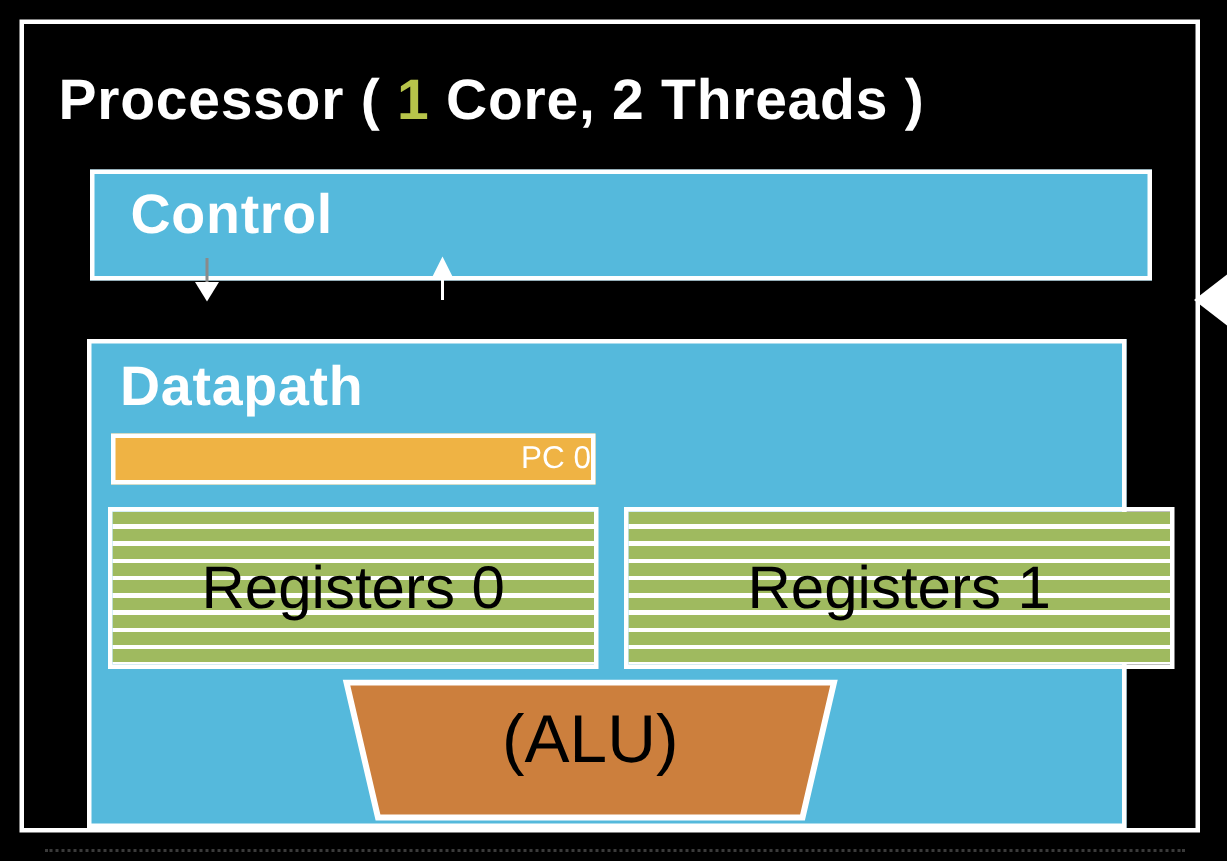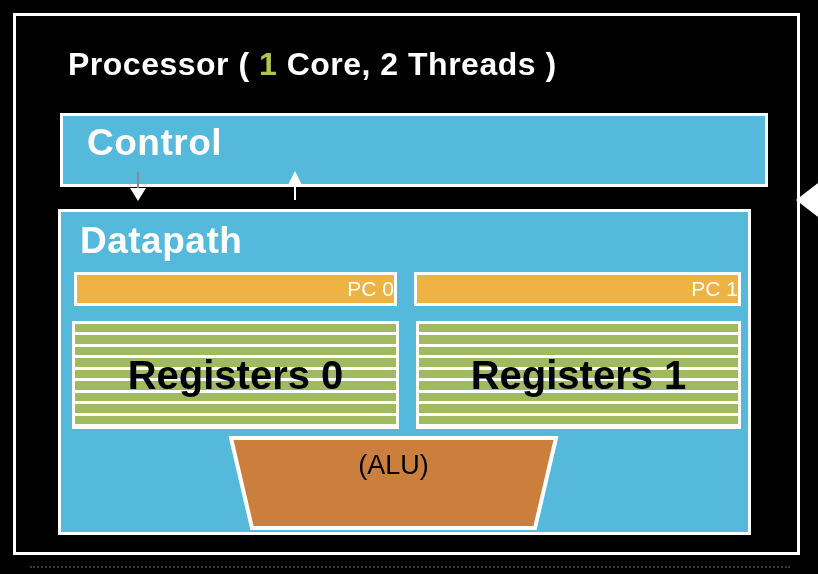--- a/index.html
+++ b/index.html
@@ -18,22 +18,22 @@
   
   .outer-box {
     position: absolute;
     left: 13px; top: 13px;
     width: 787px; height: 542px;
     border: 3px solid var(--border-white, #fff);
     box-sizing: border-box;
   }
   .proc-title {
     position: absolute;
-    left: 52px; top: 30px;
-    font-size: 32px;
+    left: 23px; top: 30px;
+    font-size: 38px;
     font-weight: bold;
     color: #fff;
     letter-spacing: 0.5px;
     white-space: pre;
   }
   .proc-title .hl { color: var(--highlight-green, #B7C44A); }
 
   
   .control-block {
     position: absolute;
@@ -48,21 +48,21 @@
     left: 24px; top: 6px;
     font-size: 37px;
     font-weight: bold;
     color: #fff;
     letter-spacing: 0.5px;
   }
 
   
   .datapath-block {
     position: absolute;
-    left: 42px; top: 193px;
+    left: 42px; top: 210px;
     width: 693px; height: 326px;
     background: var(--block-blue, #55B9DC);
     border: 3px solid var(--border-white, #fff);
     box-sizing: border-box;
   }
   .datapath-block .blk-label { left: 19px; top: 8px; }
 
   
   .pc-bar {
     position: absolute;
@@ -90,43 +90,42 @@
       var(--register-green, #9FBA5F) 0px,
       var(--register-green, #9FBA5F) 8.5px,
       #ffffff 8.5px,
       #ffffff 11.5px
     );
     display: flex;
     align-items: center;
     justify-content: center;
     color: #000;
     font-size: 40px;
-    font-weight: bold;
   }
   .reg0 { left: 11px; top: 109px; width: 327px; }
-  .reg1 { left: 355px; top: 109px; width: 325px; align-items: center; }
+  .reg1 { left: 355px; top: 109px; width: 367px; align-items: center; }
 
   
   .alu-block {
     position: absolute;
     left: 167px; top: 224px;
     width: 331px; height: 95px;
   }
   .alu-block svg { position: absolute; left: 0; top: 0; }
   .alu-block polygon {
     fill: var(--alu-orange, #CC7F3D);
     stroke: var(--border-white, #fff);
     stroke-width: 4;
   }
   .alu-label {
     position: absolute;
     left: 0; top: 14px;
     width: 100%;
     text-align: center;
-    font-size: 27px;
+    font-size: 45px;
     color: #000;
   }
 
   
   .arrow-down-shaft {
     position: absolute;
     left: 137px; top: 172px;
     width: 2px; height: 17px;
     background: var(--arrow-gray, #8A8A8A);
   }
@@ -183,23 +182,20 @@
     <div class="control-block">
       <span class="blk-label">Control</span>
     </div>
 
     <div class="datapath-block">
       <span class="blk-label">Datapath</span>
 
       <div class="pc-bar pc0">
         <span>PC 0</span>
       </div>
-      <div class="pc-bar pc1">
-        <span>PC 1</span>
-      </div>
 
       <div class="reg-block reg0">
         <span>Registers 0</span>
       </div>
       <div class="reg-block reg1">
         <span>Registers 1</span>
       </div>
 
       <div class="alu-block">
         <svg width="331" height="95" viewBox="0 0 331 95">

